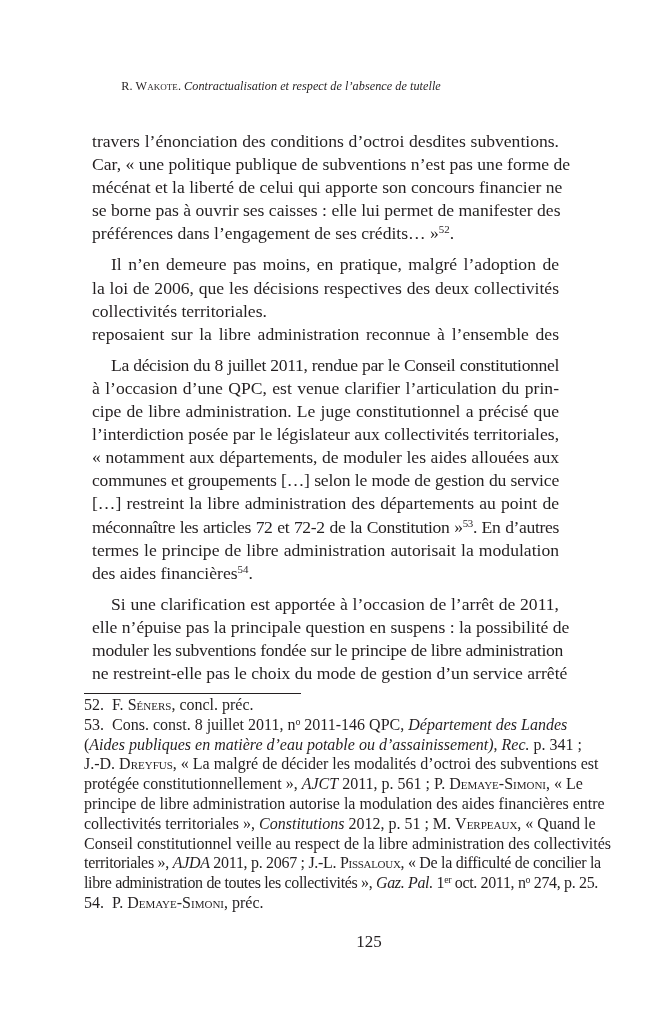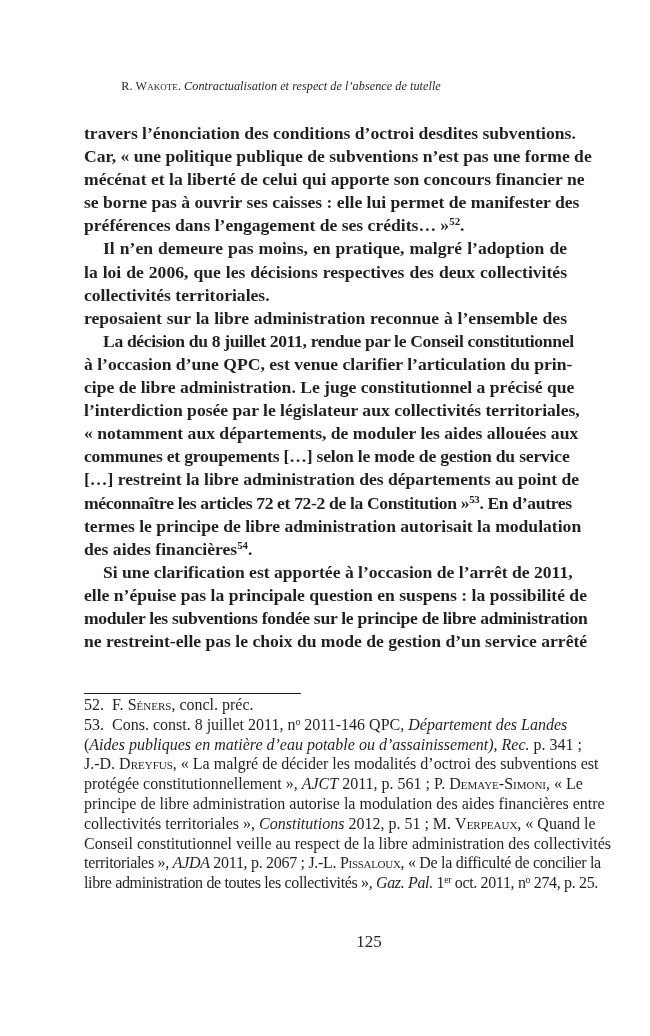--- a/index.html
+++ b/index.html
@@ -4,21 +4,21 @@
 <style>
   html, body { margin: 0; padding: 0; background: #ffffff; }
   body { width: 650px; height: 1036px; position: relative; overflow: hidden;
          font-family: "Liberation Serif", "DejaVu Serif", serif; color: #231f20; }
   .running-head { position: absolute; top: 79px; left: 0; width: 562px; text-align: center;
                   font-size: 12.2px; letter-spacing: 0.05px; }
   .running-head .sc { font-variant: small-caps; }
   .running-head i { font-style: italic; }
   .body-text { position: absolute; left: 84px; top: 122px; width: 483px;
                font-size: 17.6px; line-height: 23.1px; }
-  .body-text p { margin: 0; text-align: justify; text-align-last: left; font-weight: bold; }
+  .body-text p { margin: 8px; text-align: justify; text-align-last: left; }
   .body-text p.indent { text-indent: 19px; }
   .line { display: block; text-align: justify; text-align-last: justify; white-space: nowrap; }
   .line.last { text-align-last: left; }
   sup { font-size: 0.62em; line-height: 0; vertical-align: 0.55em; }
   .rule { position: absolute; left: 84px; top: 693px; width: 217px; height: 0; border-top: 1px solid #231f20; }
   .notes { position: absolute; left: 84px; top: 695px; width: 483px; font-size: 16px; line-height: 19.8px; }
   .notes .line { white-space: nowrap; }
   .sc { font-variant: small-caps; }
   .page-number { position: absolute; top: 932px; left: 0; width: 650px; text-align: center; font-size: 17px; padding-left: 44px; }
 </style>
@@ -67,15 +67,16 @@
   <span class="line last"><span>52.</span>&nbsp; <span>F. </span><span class="sc">Séners</span><span>, concl. préc.</span></span>
   <span class="line"><span>53.</span>&nbsp; <span>Cons. const. 8 juillet 2011, n</span><sup>o</sup><span> 2011-146 QPC, </span><i>Département des Landes</i></span>
   <span class="line"><span>(</span><i>Aides publiques en matière d’eau potable ou d’assainissement)</i><span>, </span><i>Rec.</i><span> p. 341 ;</span></span>
   <span class="line"><span>J.-D. </span><span class="sc">Dreyfus</span><span>, « La malgré de décider les modalités d’octroi des subventions est</span></span>
   <span class="line"><span>protégée constitutionnellement », </span><i>AJCT</i><span> 2011, p. 561 ; P. </span><span class="sc">Demaye-Simoni</span><span>, « Le</span></span>
   <span class="line">principe de libre administration autorise la modulation des aides financières entre</span>
   <span class="line"><span>collectivités territoriales », </span><i>Constitutions</i><span> 2012, p. 51 ; M. </span><span class="sc">Verpeaux</span><span>, « Quand le</span></span>
   <span class="line">Conseil constitutionnel veille au respect de la libre administration des collectivités</span>
   <span class="line" style="letter-spacing:-0.3px"><span>territoriales », </span><i>AJDA</i><span> 2011, p. 2067 ; J.-L. </span><span class="sc">Pissaloux</span><span>, « De la difficulté de concilier la</span></span>
   <span class="line" style="letter-spacing:-0.35px"><span>libre administration de toutes les collectivités », </span><i>Gaz. Pal.</i><span> 1</span><sup>er</sup><span> oct. 2011, n</span><sup>o</sup><span> 274, p. 25.</span></span>
+  <span class="line last"><span>54.</span>&nbsp; <span>P. </span><span class="sc">Demaye-Simoni</span><span>, préc.</span></span>
 </div>
 
 <div class="page-number">125</div>
 
 </body></html>

